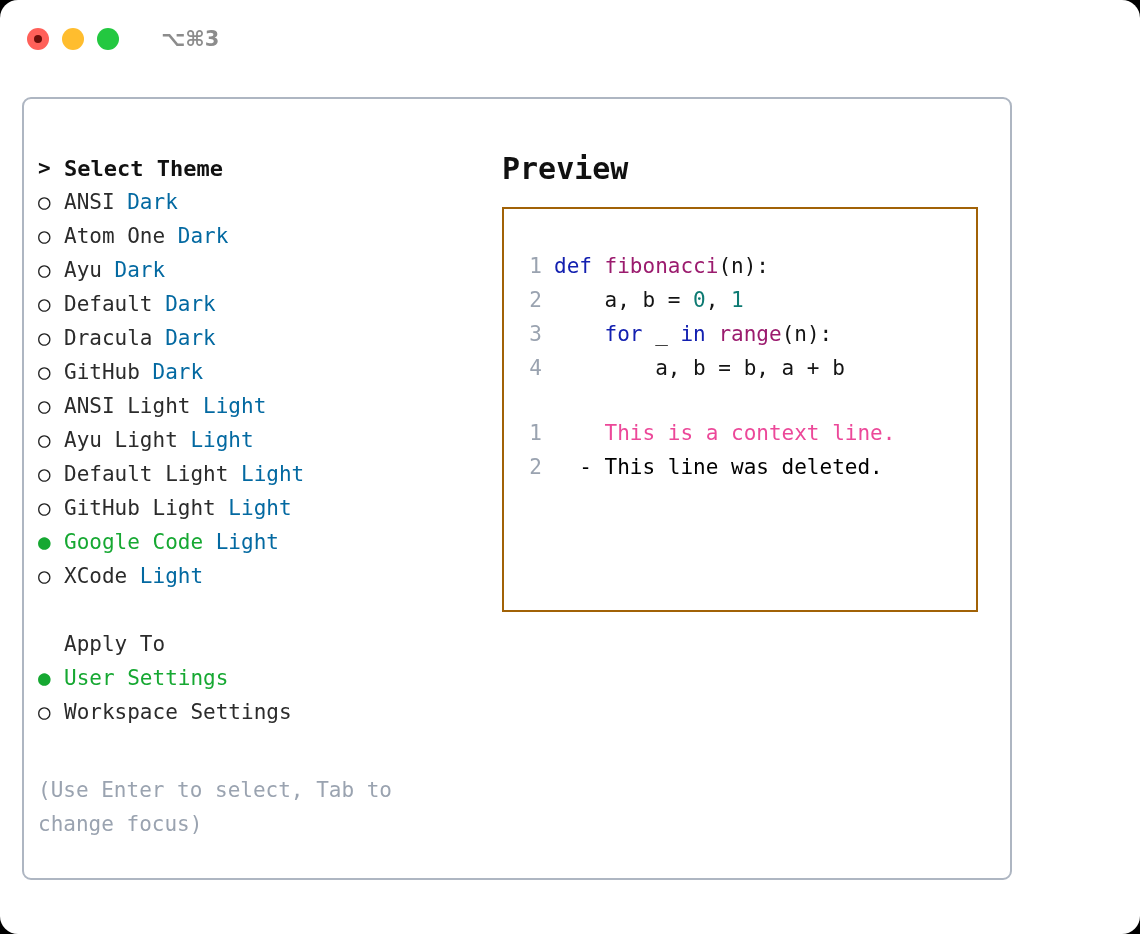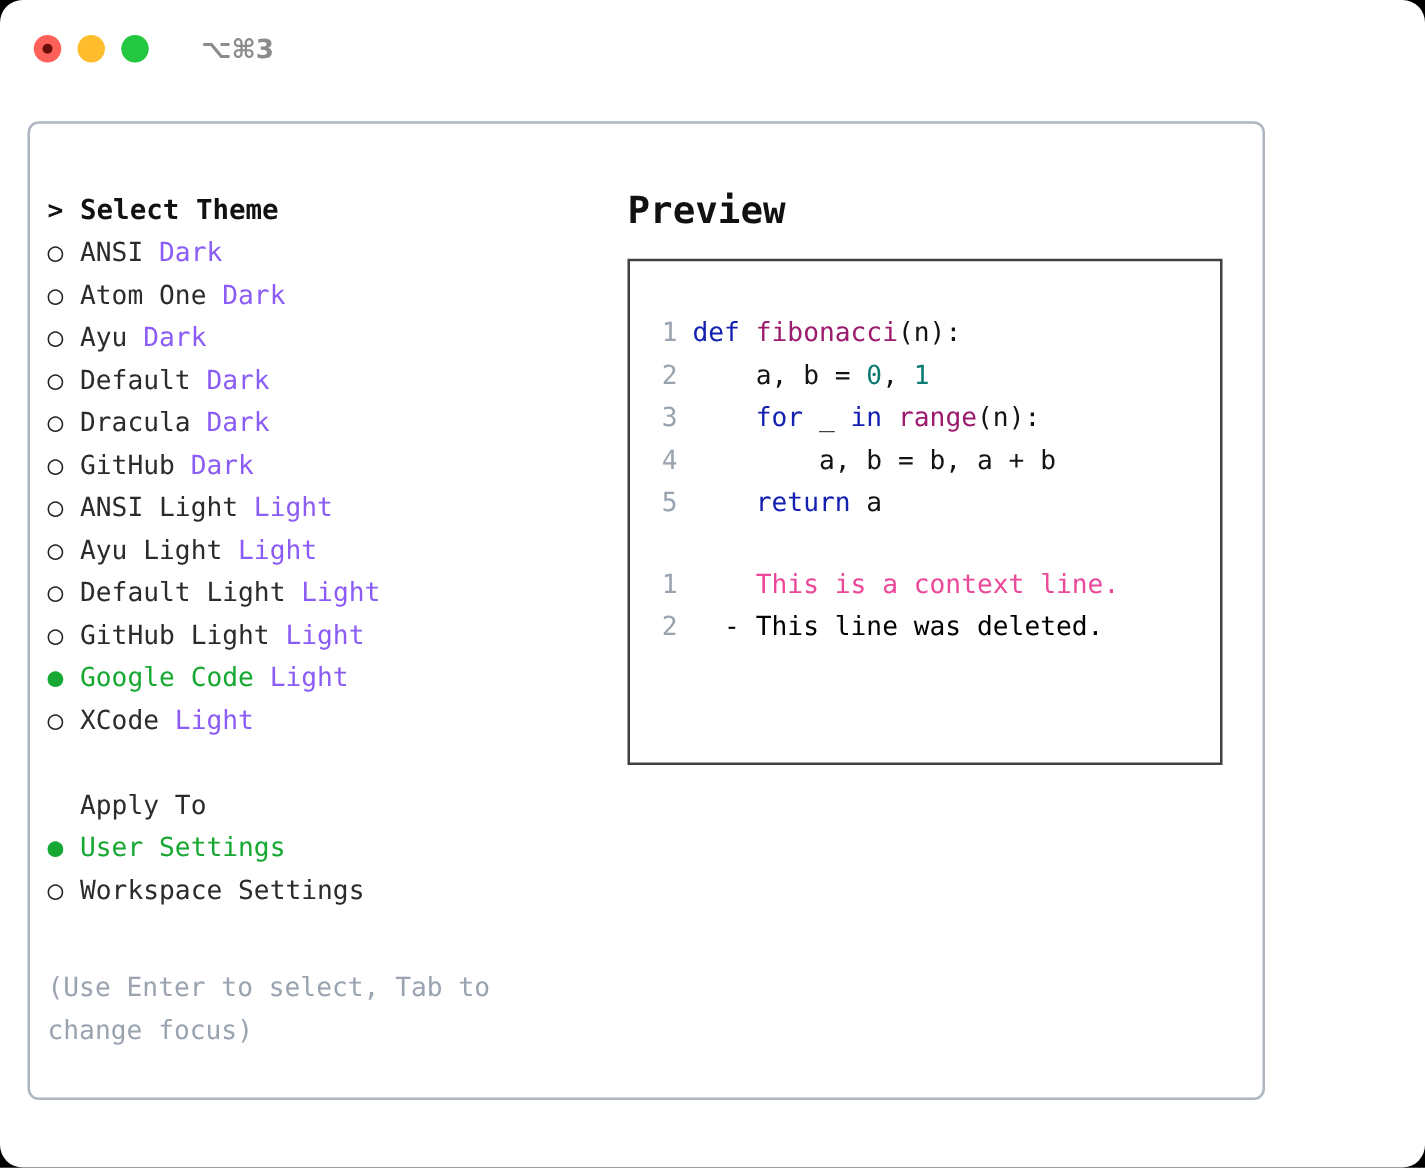--- a/index.html
+++ b/index.html
@@ -103,21 +103,21 @@
 
   .heading {
     font-weight: bold;
     color: #111111;
     font-size: 22px;
   }
   .heading .marker { font-weight: bold; color: #111111; }
 
   .name { color: #2b2b2b; }
   .name-sel { color: #16a832; }
-  .variant { color: #8b5cf6; }
+  .variant { color: #0369a1; }
 
   .group-label {
     height: 34px;
     display: flex;
     align-items: center;
     font-size: 21px;
     color: #2b2b2b;
     padding-left: 26px;
     white-space: pre;
   }
@@ -141,21 +141,21 @@
   }
   .preview-title {
     font-size: 30px;
     font-weight: bold;
     color: #111111;
     margin-bottom: 21px;
   }
   .preview-box {
     width: 476px;
     height: 405px;
-    border: 2px solid #404040;
+    border: 2px solid #a16207;
     box-sizing: border-box;
     background: #ffffff;
     position: relative;
   }
   .code-area {
     position: absolute;
     left: 14px;
     top: 40px;
     right: 6px;
   }
@@ -233,21 +233,20 @@
 
     <div class="right-col">
       <div class="preview-title">Preview</div>
       <div class="preview-box">
         <div class="code-area">
           <div id="code-lines">
               <div class="code-line"><span class="lineno">1</span><span class="tok-kw">def </span><span class="tok-fn">fibonacci</span><span class="tok-txt">(n):</span></div>
               <div class="code-line"><span class="lineno">2</span><span class="tok-txt">    a, b = </span><span class="tok-num">0</span><span class="tok-txt">, </span><span class="tok-num">1</span></div>
               <div class="code-line"><span class="lineno">3</span><span class="tok-txt">    </span><span class="tok-kw">for</span><span class="tok-txt"> _ </span><span class="tok-kw">in</span><span class="tok-txt"> </span><span class="tok-fn">range</span><span class="tok-txt">(n):</span></div>
               <div class="code-line"><span class="lineno">4</span><span class="tok-txt">        a, b = b, a + b</span></div>
-              <div class="code-line"><span class="lineno">5</span><span class="tok-txt">    </span><span class="tok-kw">return</span><span class="tok-txt"> a</span></div>
             </div>
           <div class="diff-gap"></div>
           <div id="diff-lines">
               <div class="code-line"><span class="lineno">1</span><span class="diff-ctx">    This is a context line.</span></div>
               <div class="code-line"><span class="lineno">2</span><span class="diff-del">  - This line was deleted.</span></div>
             </div>
         </div>
       </div>
     </div>
 

